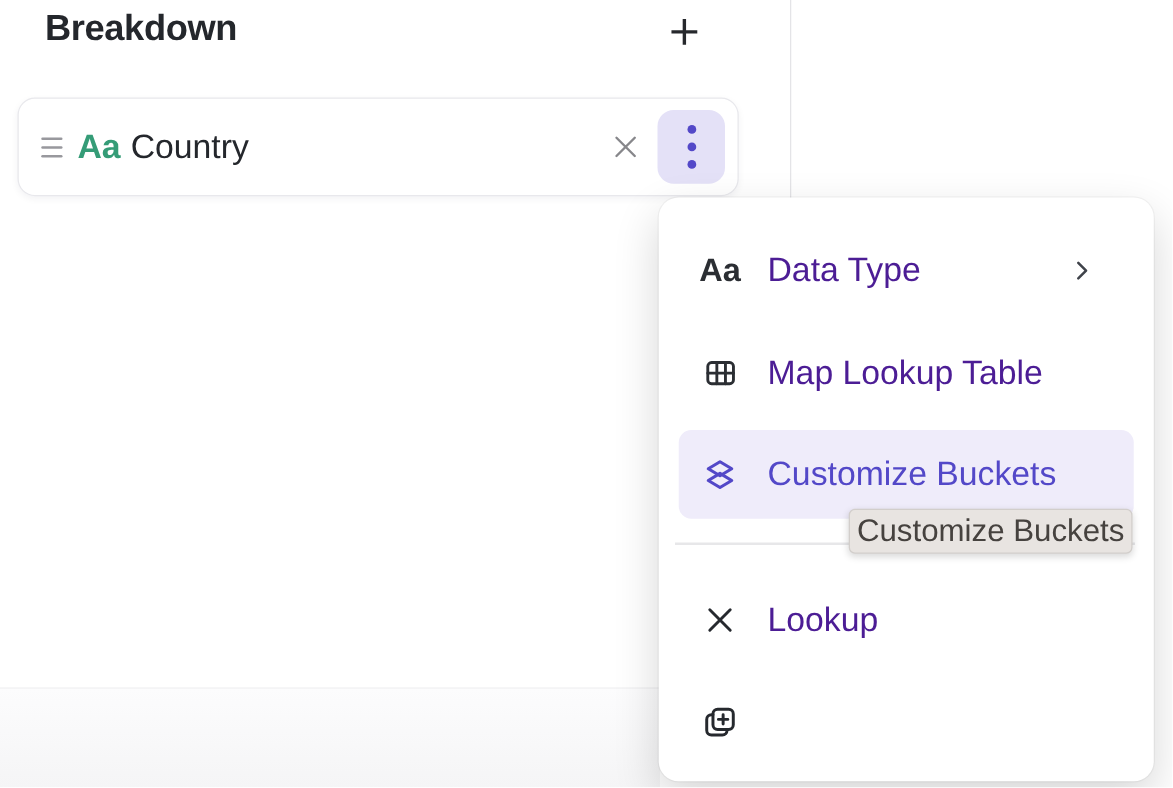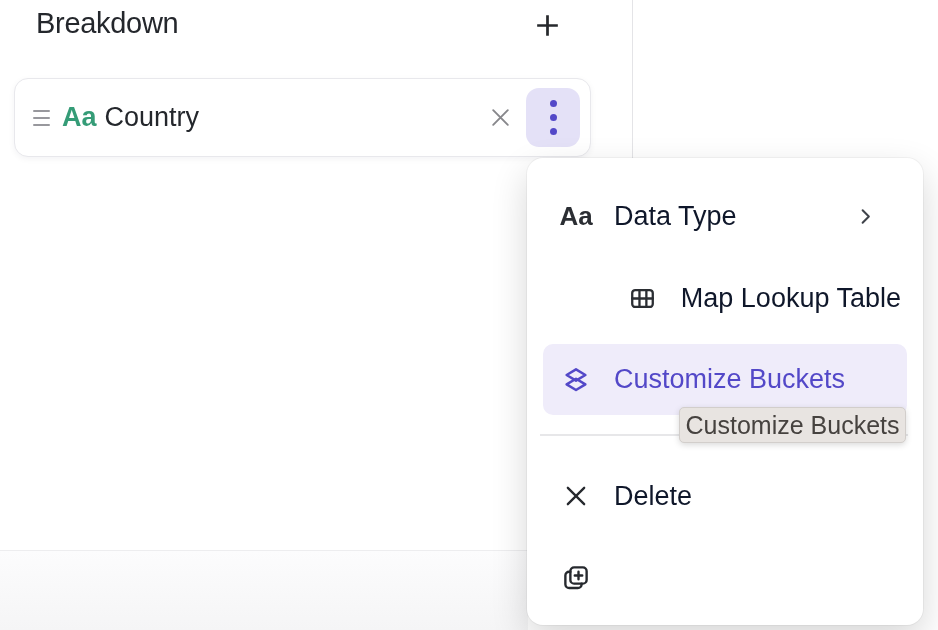--- a/index.html
+++ b/index.html
@@ -8,21 +8,21 @@
 
   .screen {
     position:relative; width:938px; height:630px;
     background:#fff; overflow:hidden;
     color:var(--text-dark,#24272c);
   }
 
   
   .page-title {
     position:absolute; left:36px; top:7px;
-    font-size:29px; font-weight:400; color:var(--text-dark,#24272c);
+    font-size:29px; font-weight:700; color:var(--text-dark,#24272c);
     letter-spacing:-0.3px;
   }
   .add-btn {
     position:absolute; left:530px; top:8px; width:34px; height:34px;
     background:transparent; border:none; cursor:pointer;
     display:flex; align-items:center; justify-content:center;
   }
 
   .field-card {
     position:absolute; left:14px; top:78px; width:577px; height:79px;
@@ -64,24 +64,24 @@
   }
   .menu-item {
     position:absolute; left:0; width:100%; height:72px;
     display:flex; align-items:center; padding:0 22px 0 33px;
     cursor:pointer; border-radius:10px;
   }
   .menu-item .mi-icon {
     width:32px; display:flex; align-items:center; justify-content:center; flex:none;
   }
   .mi-icon.text-icon { font-size:26px; font-weight:600; color:#2b2e33; }
-  .menu-item .mi-label { margin-left:22px; font-size:27px; color:#0f172a; }
+  .menu-item .mi-label { margin-left:22px; font-size:27px; color:#4c1d95; }
 
   .mi-data-type { top:22px; }
-  .mi-map-lookup { top:104px;justify-content:flex-end; }
+  .mi-map-lookup { top:104px; }
   .mi-customize { top:186px; left:16px; width:364px; background:var(--accent-purple-bg,#efecfa); height:71px; padding-left:17px; }
   .mi-customize .mi-label { color:var(--accent-purple,#5348c8); font-weight:500; }
   .mi-delete { top:302px; }
   .mi-duplicate { top:384px; }
 
   .chevron { margin-left:auto; margin-right:24px; display:flex; align-items:center; }
 
   .menu-divider { position:absolute; left:13px; top:276px; width:368px; height:1.5px; background:#e7e7e9; }
 
   
@@ -171,21 +171,21 @@
     </div>
 
     <div class="menu-divider"></div>
 
     <div class="menu-item mi-delete">
       <span class="mi-icon">
         <svg width="28" height="28" viewBox="0 0 24 24" fill="none" stroke="#26292e" stroke-width="2" stroke-linecap="round">
           <path d="M5 5l14 14M19 5L5 19"></path>
         </svg>
       </span>
-      <span class="mi-label">Delete</span>
+      <span class="mi-label">Lookup</span>
     </div>
 
     <div class="menu-item mi-duplicate">
       <span class="mi-icon">
         <svg width="30" height="30" viewBox="0 0 24 24" fill="none" stroke="#26292e" stroke-width="1.9" stroke-linecap="round" stroke-linejoin="round">
           <rect x="7.5" y="3.5" width="13" height="13" rx="3"></rect>
           <path d="M14 7v6M11 10h6"></path>
           <path d="M16.5 16.5v0.5a3 3 0 0 1-3 3h-7a3 3 0 0 1-3-3v-7a3 3 0 0 1 3-3h1"></path>
         </svg>
       </span>

